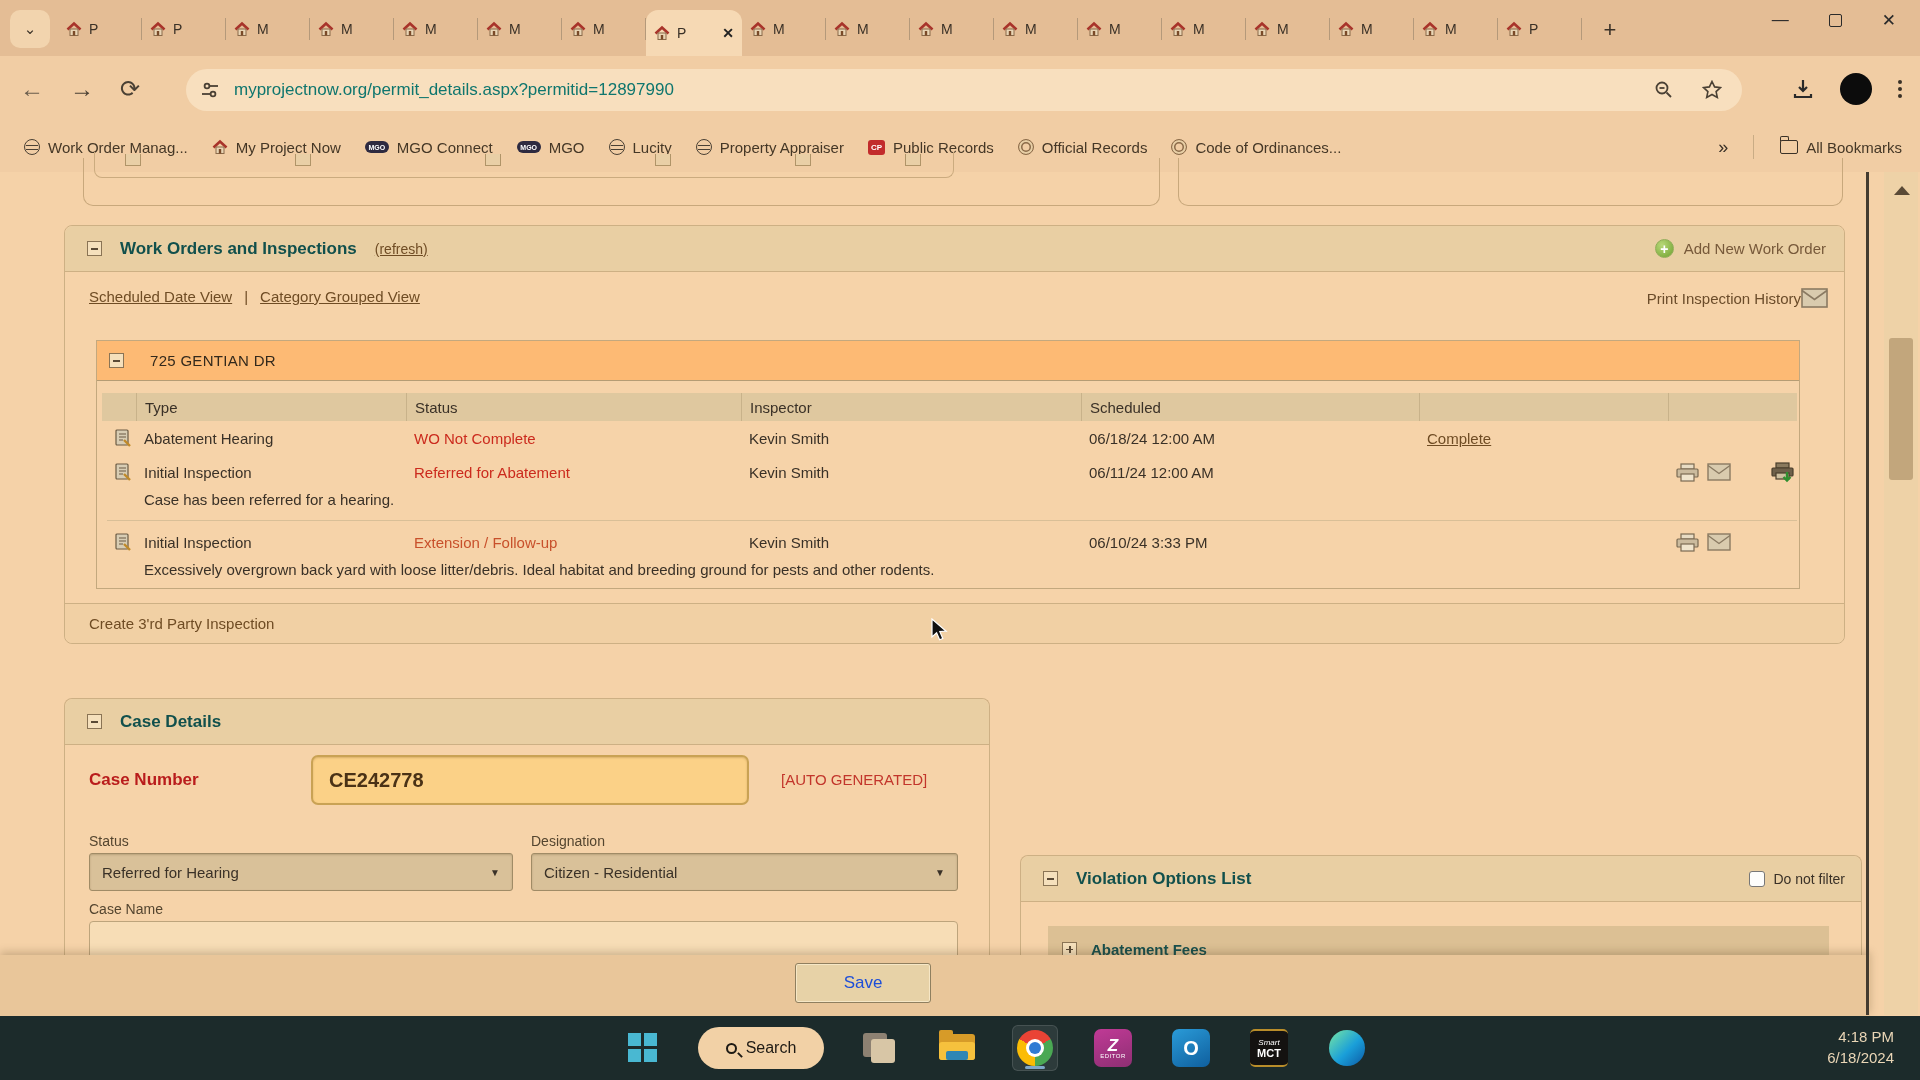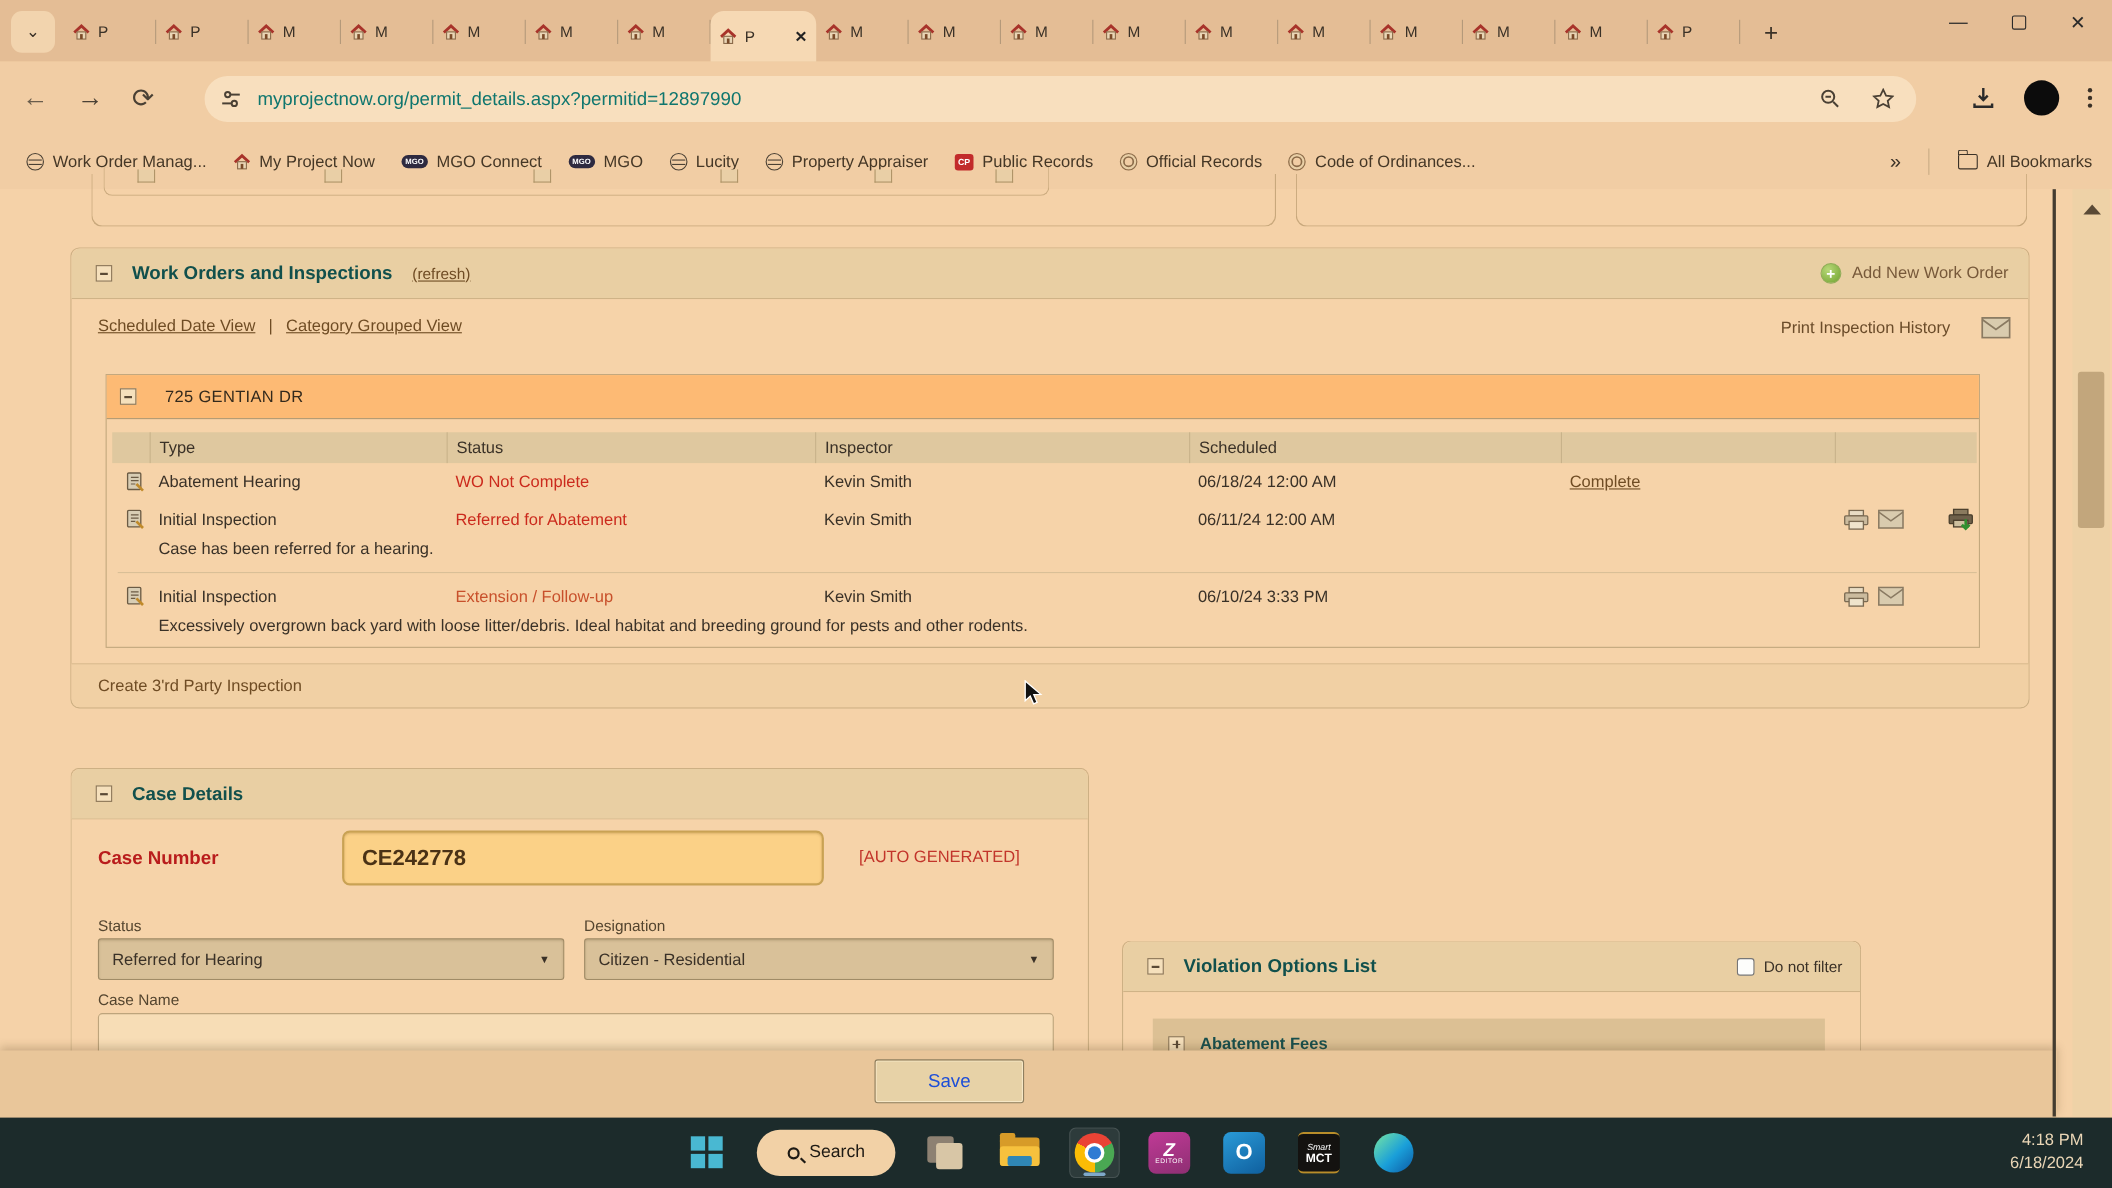--- a/index.html
+++ b/index.html
@@ -71,21 +71,21 @@
   .expand-box:after{content:"";position:absolute;top:3px;bottom:3px;left:6.4px;width:1.6px;background:#5a4a36;}
   .panel-title{font-size:17px;font-weight:bold;color:#11504c;margin-left:18px;}
   .link{color:#6f4c24;text-decoration:underline;}
   .refresh-link{font-size:14px;margin-left:18px;}
   .add-new{position:absolute;right:18px;display:flex;align-items:center;gap:10px;font-size:15px;color:#77593a;}
   .green-plus{width:19px;height:19px;border-radius:50%;background:radial-gradient(circle at 35% 30%,#b8d878,#6fa22f);
     border:1px solid #90ad58;color:#fff;font-size:14px;font-weight:bold;display:flex;align-items:center;justify-content:center;line-height:0;}
 
   .views-row{position:relative;height:30px;margin-top:16px;font-size:15px;color:#6f4c24;}
   .views-left{position:absolute;left:24px;display:flex;gap:12px;align-items:center;}
-  .print-right{position:absolute;right:16px;display:flex;gap:28px;align-items:center;color:#6b4c2a;}
+  .print-right{position:absolute;right:16px;display:flex;gap:0;align-items:center;color:#6b4c2a;}
 
   .group-panel{margin:22px 44px 0 31px;border:1px solid #c3a87e;background:#f6d3a9;}
   .group-header{height:40px;background:#fdba74;border-bottom:1px solid #b59c74;display:flex;align-items:center;}
   .group-title{font-size:15px;color:#33291c;margin-left:26px;letter-spacing:.3px;}
 
   .wo-table{margin:12px 0 0 5px;width:1695px;font-size:15px;color:#3a3127;}
   .thead{display:grid;grid-template-columns:34px 270px 335px 340px 338px 249px 129px;background:#dfc89f;height:28px;align-items:center;}
   .thead>div{border-left:1px solid #c8b28a;height:100%;display:flex;align-items:center;padding-left:8px;}
   .thead>div:first-child{border-left:none;}
   .trow{display:grid;grid-template-columns:34px 270px 335px 340px 338px 249px 129px;min-height:34px;align-items:center;}
@@ -120,21 +120,21 @@
 
   .save-bar{position:absolute;left:0;top:783px;width:1870px;height:61px;background:#e9c69a;
     box-shadow:0 -3px 8px rgba(80,55,25,.25);}
   .save-btn{position:absolute;left:795px;top:8px;width:136px;height:40px;background:#e7d2a7;border:1px solid #8f7f5f;
     border-radius:3px;font-size:17px;color:#1d4ed8;display:flex;align-items:center;justify-content:center;box-shadow:inset 0 0 0 1px #f6e7c6;}
 
   .cursor{position:absolute;left:930px;top:446px;z-index:50;}
 
   
   .taskbar{position:absolute;left:0;top:1016px;width:1920px;height:64px;background:#1c2b2b;}
-  .tb-center{position:absolute;left:620px;top:0;height:64px;display:flex;align-items:center;gap:22px;}
+  .tb-center{position:absolute;left:620px;top:0;height:64px;display:flex;align-items:center;gap:32px;}
   .start-icon{width:30px;height:30px;display:grid;grid-template-columns:13px 13px;grid-template-rows:13px 13px;gap:3px;}
   .start-icon i{background:#49b8d2;}
   .search-pill{width:126px;height:42px;border-radius:21px;background:#f2d1a6;display:flex;align-items:center;
     justify-content:center;gap:9px;font-size:16px;color:#1e1a14;}
   .mag{width:11px;height:11px;border:2px solid #1e1a14;border-radius:50%;position:relative;flex:none;}
   .mag:after{content:"";position:absolute;left:9px;top:9px;width:6px;height:2px;background:#1e1a14;transform:rotate(45deg);}
   .tb-icon{width:46px;height:46px;display:flex;align-items:center;justify-content:center;position:relative;border-radius:6px;}
   .tb-icon.active{background:rgba(255,255,255,.08);border:1px solid rgba(255,255,255,.12);}
   .tb-icon.active:after{content:"";position:absolute;bottom:1px;left:12px;width:20px;height:3px;border-radius:2px;background:#7fa8c9;}
   .taskview{position:relative;width:32px;height:30px;}
@@ -611,21 +611,21 @@
         <span>Citizen - Residential</span>
         <span class="caret">▼</span>
       </div>
 
       <span class="field-label" style="position:absolute;left:24px;top:156px;">Case Name</span>
       <div class="text-input" style="left:24px;top:176px;width:869px;height:60px;"></div>
     </div>
   </div>
 
 
-  <div class="panel" style="left:1020px;top:683px;width:672px;height:110px;border-radius:8px 8px 0 0;border-bottom:none;overflow:hidden;">
+  <div class="panel" style="left:1020px;top:683px;width:842px;height:110px;border-radius:8px 8px 0 0;border-bottom:none;overflow:hidden;">
     <div class="panel-header">
       <span class="collapse-box"></span>
       <span class="panel-title">Violation Options List</span>
       <span class="dnf">
         <span class="checkbox"></span>
         <span>Do not filter</span>
       </span>
     </div>
     <div class="abatement-row">
       <span class="expand-box"></span>

